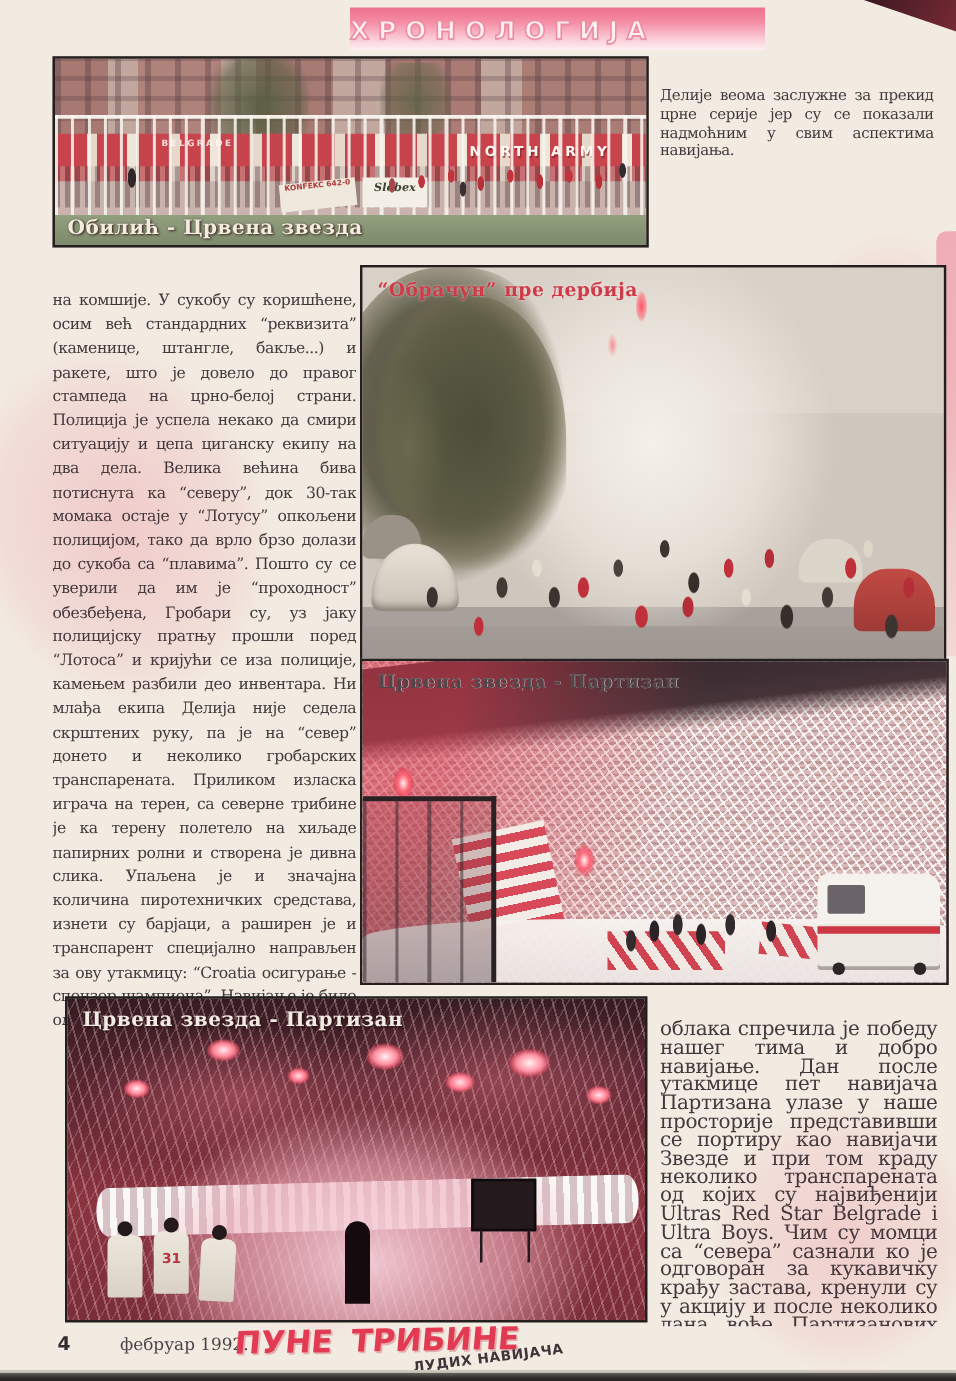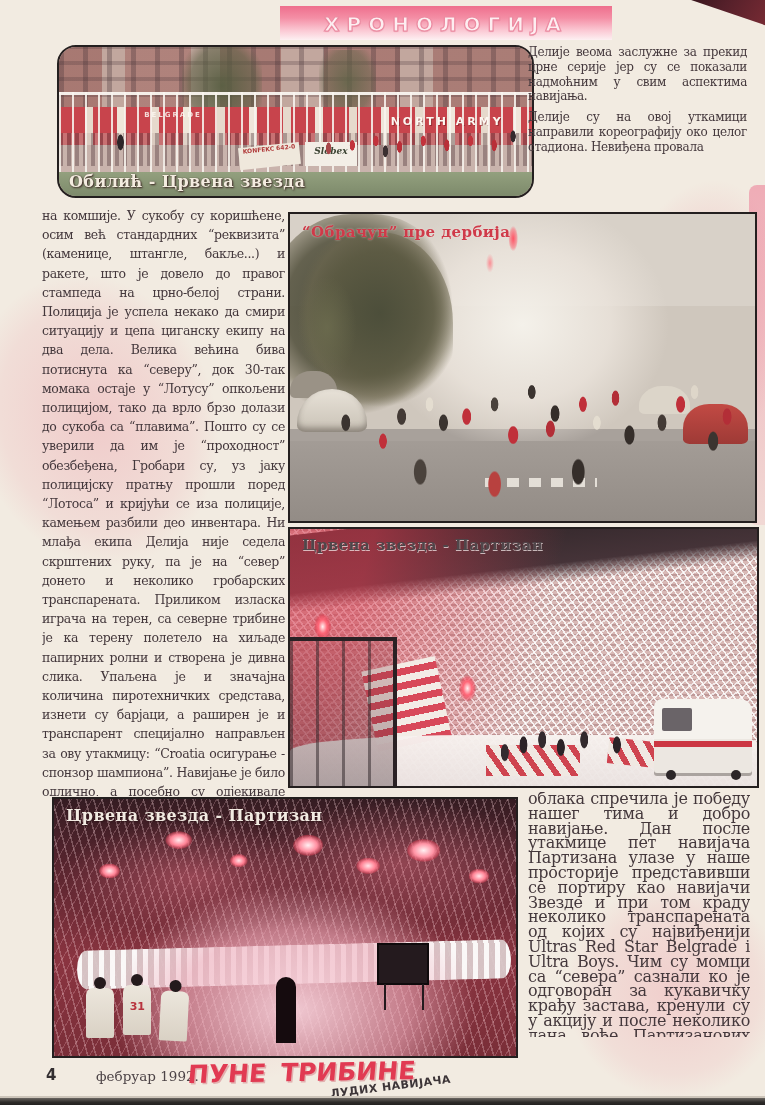--- a/index.html
+++ b/index.html
@@ -19,33 +19,33 @@
        background:radial-gradient(closest-side,rgba(233,110,135,.14),transparent 75%);}
   .wm-strip{right:0;top:185px;width:16px;height:340px;border-radius:8px 0 0 8px;
        background:linear-gradient(180deg,rgba(236,110,140,.5),rgba(236,110,140,.15));}
   .scan-corner{position:absolute;top:0;right:0;width:112px;height:42px;
        clip-path:polygon(34% 0,100% 0,100% 60%);
        background:linear-gradient(120deg,#1e0d10 0%,#55202a 55%,#7d2c35 100%);}
   .scan-bottom{position:absolute;left:0;right:0;bottom:0;height:9px;border-top:2px solid #cdc5ba;
        background:linear-gradient(180deg,#6b6661,#2e2b29 60%,#232120);}
 
   
-  .chrono-bar{position:absolute;left:280px;top:6px;width:332px;height:34px;text-align:center;
+  .chrono-bar{position:absolute;left:280px;top:6px;width:332px;height:34px;text-align:left;
        background:linear-gradient(180deg,#ee6f8d 0%,#f48ea5 35%,#fbc9d4 72%,#fdf0f2 100%);}
   .chrono-title{display:inline-block;margin-top:6px;font-family:"DejaVu Sans","Liberation Sans",sans-serif;
        font-size:20px;font-weight:bold;letter-spacing:7px;color:#fdeef1;
        -webkit-text-stroke:1.2px #ec8ba1;text-shadow:0 1px 1px rgba(214,100,128,.45);}
 
   
   .photo{position:absolute;border:2px solid #241f1f;overflow:hidden;background:#c9b3ac;}
   .layer{position:absolute;inset:0;}
   .cap{position:absolute;font-weight:bold;letter-spacing:.4px;white-space:nowrap;}
 
   
-  .photo1{left:57px;top:45px;width:477px;height:153px;border-radius:19px;}
+  .photo1{left:42px;top:45px;width:477px;height:153px;}
   .p1-build{height:44%;background-color:#c2a79e;background-image:
       repeating-linear-gradient(90deg,rgba(70,50,55,.32) 0 5px,transparent 5px 24px),
       repeating-linear-gradient(0deg,rgba(70,50,55,.25) 0 4px,transparent 4px 16px),
       linear-gradient(90deg,rgba(150,90,85,.6) 0 9%,transparent 9% 14%,rgba(160,100,95,.55) 14% 28%,transparent 28% 34%,rgba(145,85,80,.55) 34% 47%,transparent 47% 56%,rgba(155,95,90,.6) 56% 72%,transparent 72% 79%,rgba(150,90,85,.55) 79% 100%);}
   .p1-tree1{left:26%;top:0;width:17%;height:58%;background:radial-gradient(ellipse at 50% 45%,rgba(88,94,66,.95),rgba(88,94,66,.55) 58%,transparent 78%);}
   .p1-tree2{left:55%;top:2%;width:12%;height:48%;background:radial-gradient(ellipse at 50% 45%,rgba(96,100,72,.85),rgba(96,100,72,.45) 58%,transparent 78%);}
   .p1-banner{top:40%;height:26%;background:repeating-linear-gradient(90deg,#c8444c 0 26px,#e6d9cc 26px 34px,#c8444c 34px 58px,#efe6da 58px 66px);}
   .p1-banner-txt{position:absolute;right:6%;top:22%;font-family:"DejaVu Sans",sans-serif;font-size:11px;font-weight:bold;color:#fdf8f2;letter-spacing:3px;text-shadow:1px 1px 0 rgba(120,30,35,.6);}
   .p1-banner-txt2{position:absolute;left:18%;top:12%;font-family:"DejaVu Sans",sans-serif;font-size:7px;font-weight:bold;color:rgba(253,248,242,.85);letter-spacing:2px;}
   .p1-crowd{top:58%;height:22%;background:repeating-linear-gradient(90deg,rgba(95,70,72,.45) 0 4px,rgba(200,180,172,.4) 4px 8px);}
@@ -65,21 +65,21 @@
       radial-gradient(4px 8px at 87% 63%,#c2333c 60%,transparent 70%),
       radial-gradient(4px 9px at 92% 66%,#b92f38 60%,transparent 70%),
       radial-gradient(4px 9px at 57% 68%,#a8474a 60%,transparent 70%),
       radial-gradient(4px 9px at 69% 70%,#3a2f31 60%,transparent 70%),
       radial-gradient(5px 12px at 13% 64%,#2e2629 60%,transparent 70%),
       radial-gradient(4px 9px at 96% 60%,#352b2e 60%,transparent 70%);}
   .p1-cap{left:10px;bottom:5px;font-size:16px;color:#f3ecdf;
       text-shadow:1px 1px 2px rgba(50,25,25,.9),0 0 1px rgba(50,25,25,.6);}
 
   
-  .photo2{left:288px;top:212px;width:469px;height:311px;}
+  .photo2{left:288px;top:212px;width:469px;height:392px;}
   .p2-base{background:linear-gradient(180deg,#d8d1c8 0 30%,#cfc7bd 30% 70%,#a8a19b 70% 100%);}
   .p2-smoke{background:radial-gradient(42% 55% at 50% 36%,#f4f1ea 0%,rgba(236,229,221,.8) 45%,transparent 75%);}
   .p2-treeL{left:-6%;top:0;width:43%;height:76%;border-radius:45%;
       background:radial-gradient(60% 55% at 45% 40%,rgba(70,72,55,.96),rgba(84,82,62,.88) 55%,rgba(104,98,74,.5) 74%,transparent 84%);}
   .p2-treeR{right:-4%;top:6%;width:35%;height:66%;border-radius:45%;
       background:radial-gradient(60% 55% at 55% 40%,rgba(76,78,58,.95),rgba(92,90,66,.85) 55%,rgba(110,104,78,.5) 74%,transparent 84%);}
   .p2-treeR2{right:22%;top:16%;width:16%;height:42%;border-radius:50%;
       background:radial-gradient(closest-side,rgba(110,110,80,.75),transparent 80%);}
   .p2-street{top:74%;height:26%;background:linear-gradient(#a39c96,#938c86);}
   .p2-cross{position:absolute;left:42%;top:86%;width:24%;height:9px;
@@ -177,21 +177,21 @@
   .p4-fig{position:absolute;width:28px;height:50px;border-radius:7px 7px 2px 2px;background:linear-gradient(#ece6dc,#d9d1c4);text-align:center;}
   .p4-fig .head{position:absolute;left:50%;top:-11px;width:12px;height:12px;margin-left:-6px;border-radius:50%;background:#241a1c;}
   .p4-fig .num{font-family:"DejaVu Sans",sans-serif;font-size:11px;font-weight:bold;color:#b8333e;line-height:44px;}
   .p4-fig1{left:7%;bottom:7%;} .p4-fig2{left:15%;bottom:8%;} .p4-fig3{left:23%;bottom:6%;transform:rotate(3deg);}
   .p4-sil{position:absolute;left:48%;bottom:5%;width:20px;height:66px;border-radius:10px 10px 0 0;background:#150b0e;}
   .p4-board{position:absolute;left:70%;top:56%;width:52px;height:42px;background:#241a1e;border:2px solid #0f0a0c;}
   .p4-legs{position:absolute;left:71.5%;top:72%;width:40px;height:26px;border-left:2px solid #241a1e;border-right:2px solid #241a1e;}
   .p4-cap{left:12px;top:7px;font-size:16px;color:#f2ebe2;text-shadow:1px 1px 2px rgba(40,15,20,.9);}
 
   
-  .body-txt{position:absolute;text-align:justify;overflow:hidden;}
+  .body-txt{position:absolute;text-align:justify;overflow:hidden;margin-top:24px;}
   .col-left{left:42px;top:206px;width:243px;height:590px;font-size:12.5px;line-height:19.2px;letter-spacing:-.35px;word-spacing:-.5px;}
   .col-tr{left:528px;top:45px;width:219px;font-size:12px;line-height:14.8px;letter-spacing:-.3px;}
   .col-br{left:528px;top:792px;width:222px;height:245px;font-size:16px;line-height:14.8px;letter-spacing:-.3px;}
   .match-head{margin:9px 0 2px 0;padding-bottom:3px;border-bottom:2px solid #d63c4e;
       color:#d6374a;font-weight:bold;text-align:center;font-size:13px;letter-spacing:-.2px;}
   .p2txt{margin-top:6px;}
 
   
   .pg-num{position:absolute;left:46px;top:1066px;font-family:"DejaVu Sans",sans-serif;font-size:15px;font-weight:bold;color:#332e30;}
   .pg-date{position:absolute;left:96px;top:1068px;font-size:13.5px;color:#4c4346;}
@@ -229,21 +229,20 @@
     <div class="layer p1-fence" data-name="fence-layer"></div>
     <div class="layer p1-pitch" data-name="pitch-layer"></div>
     <div class="p1-ad1" data-name="ad-board">KONFEKC 642-0</div>
     <div class="p1-ad2" data-name="ad-board">Slobex</div>
     <div class="layer p1-players" data-name="players-layer"></div>
     <span class="cap p1-cap" data-name="photo-caption">Обилић - Црвена звезда</span>
   </div>
 
   <div class="body-txt col-tr" data-name="article-column-top-right">
     <div data-name="paragraph">Делије веома заслужне за прекид црне серије јер су се показали надмоћним у свим аспектима навијања.</div>
-    <div class="p2txt" data-name="paragraph">Делије су на овој уткамици направили кореографију око целог стадиона. Невиђена провала</div>
   </div>
 
   <div class="body-txt col-left" data-name="article-column-left"><span data-name="paragraph-text">на комшије. У сукобу су коришћене, осим већ стандардних “реквизита” (каменице, штангле, бакље...) и ракете, што је довело до правог стампеда на црно-белој страни. Полиција је успела некако да смири ситуацију и цепа циганску екипу на два дела. Велика већина бива потиснута ка “северу”, док 30-так момака остаје у “Лотусу” опкољени полицијом, тако да врло брзо долази до сукоба са “плавима”. Пошто су се уверили да им је “проходност” обезбеђена, Гробари су, уз јаку полицијску пратњу прошли поред “Лотоса” и кријући се иза полиције, камењем разбили део инвентара. Ни млађа екипа Делија није седела скрштених руку, па је на “север” донето и неколико гробарских транспарената. Приликом изласка играча на терен, са северне трибине је ка терену полетело на хиљаде папирних ролни и створена је дивна слика. Упаљена је и значајна количина пиротехничких средстава, изнети су барјаци, а раширен је и транспарент специјално направљен за ову утакмицу: “Croatia осигурање - спонзор шампиона”. Навијање је било одлично, а посебно су одјекивале песме у којима се помиње </span></div>
 
   <div class="photo photo2" data-name="photo-street-clash">
     <div class="layer p2-base" data-name="street-background-layer"></div>
     <div class="layer p2-smoke" data-name="smoke-layer"></div>
     <div class="layer p2-treeL" data-name="tree-blob"></div>
     <div class="layer p2-treeR" data-name="tree-blob"></div>
     <div class="layer p2-treeR2" data-name="tree-blob"></div>

